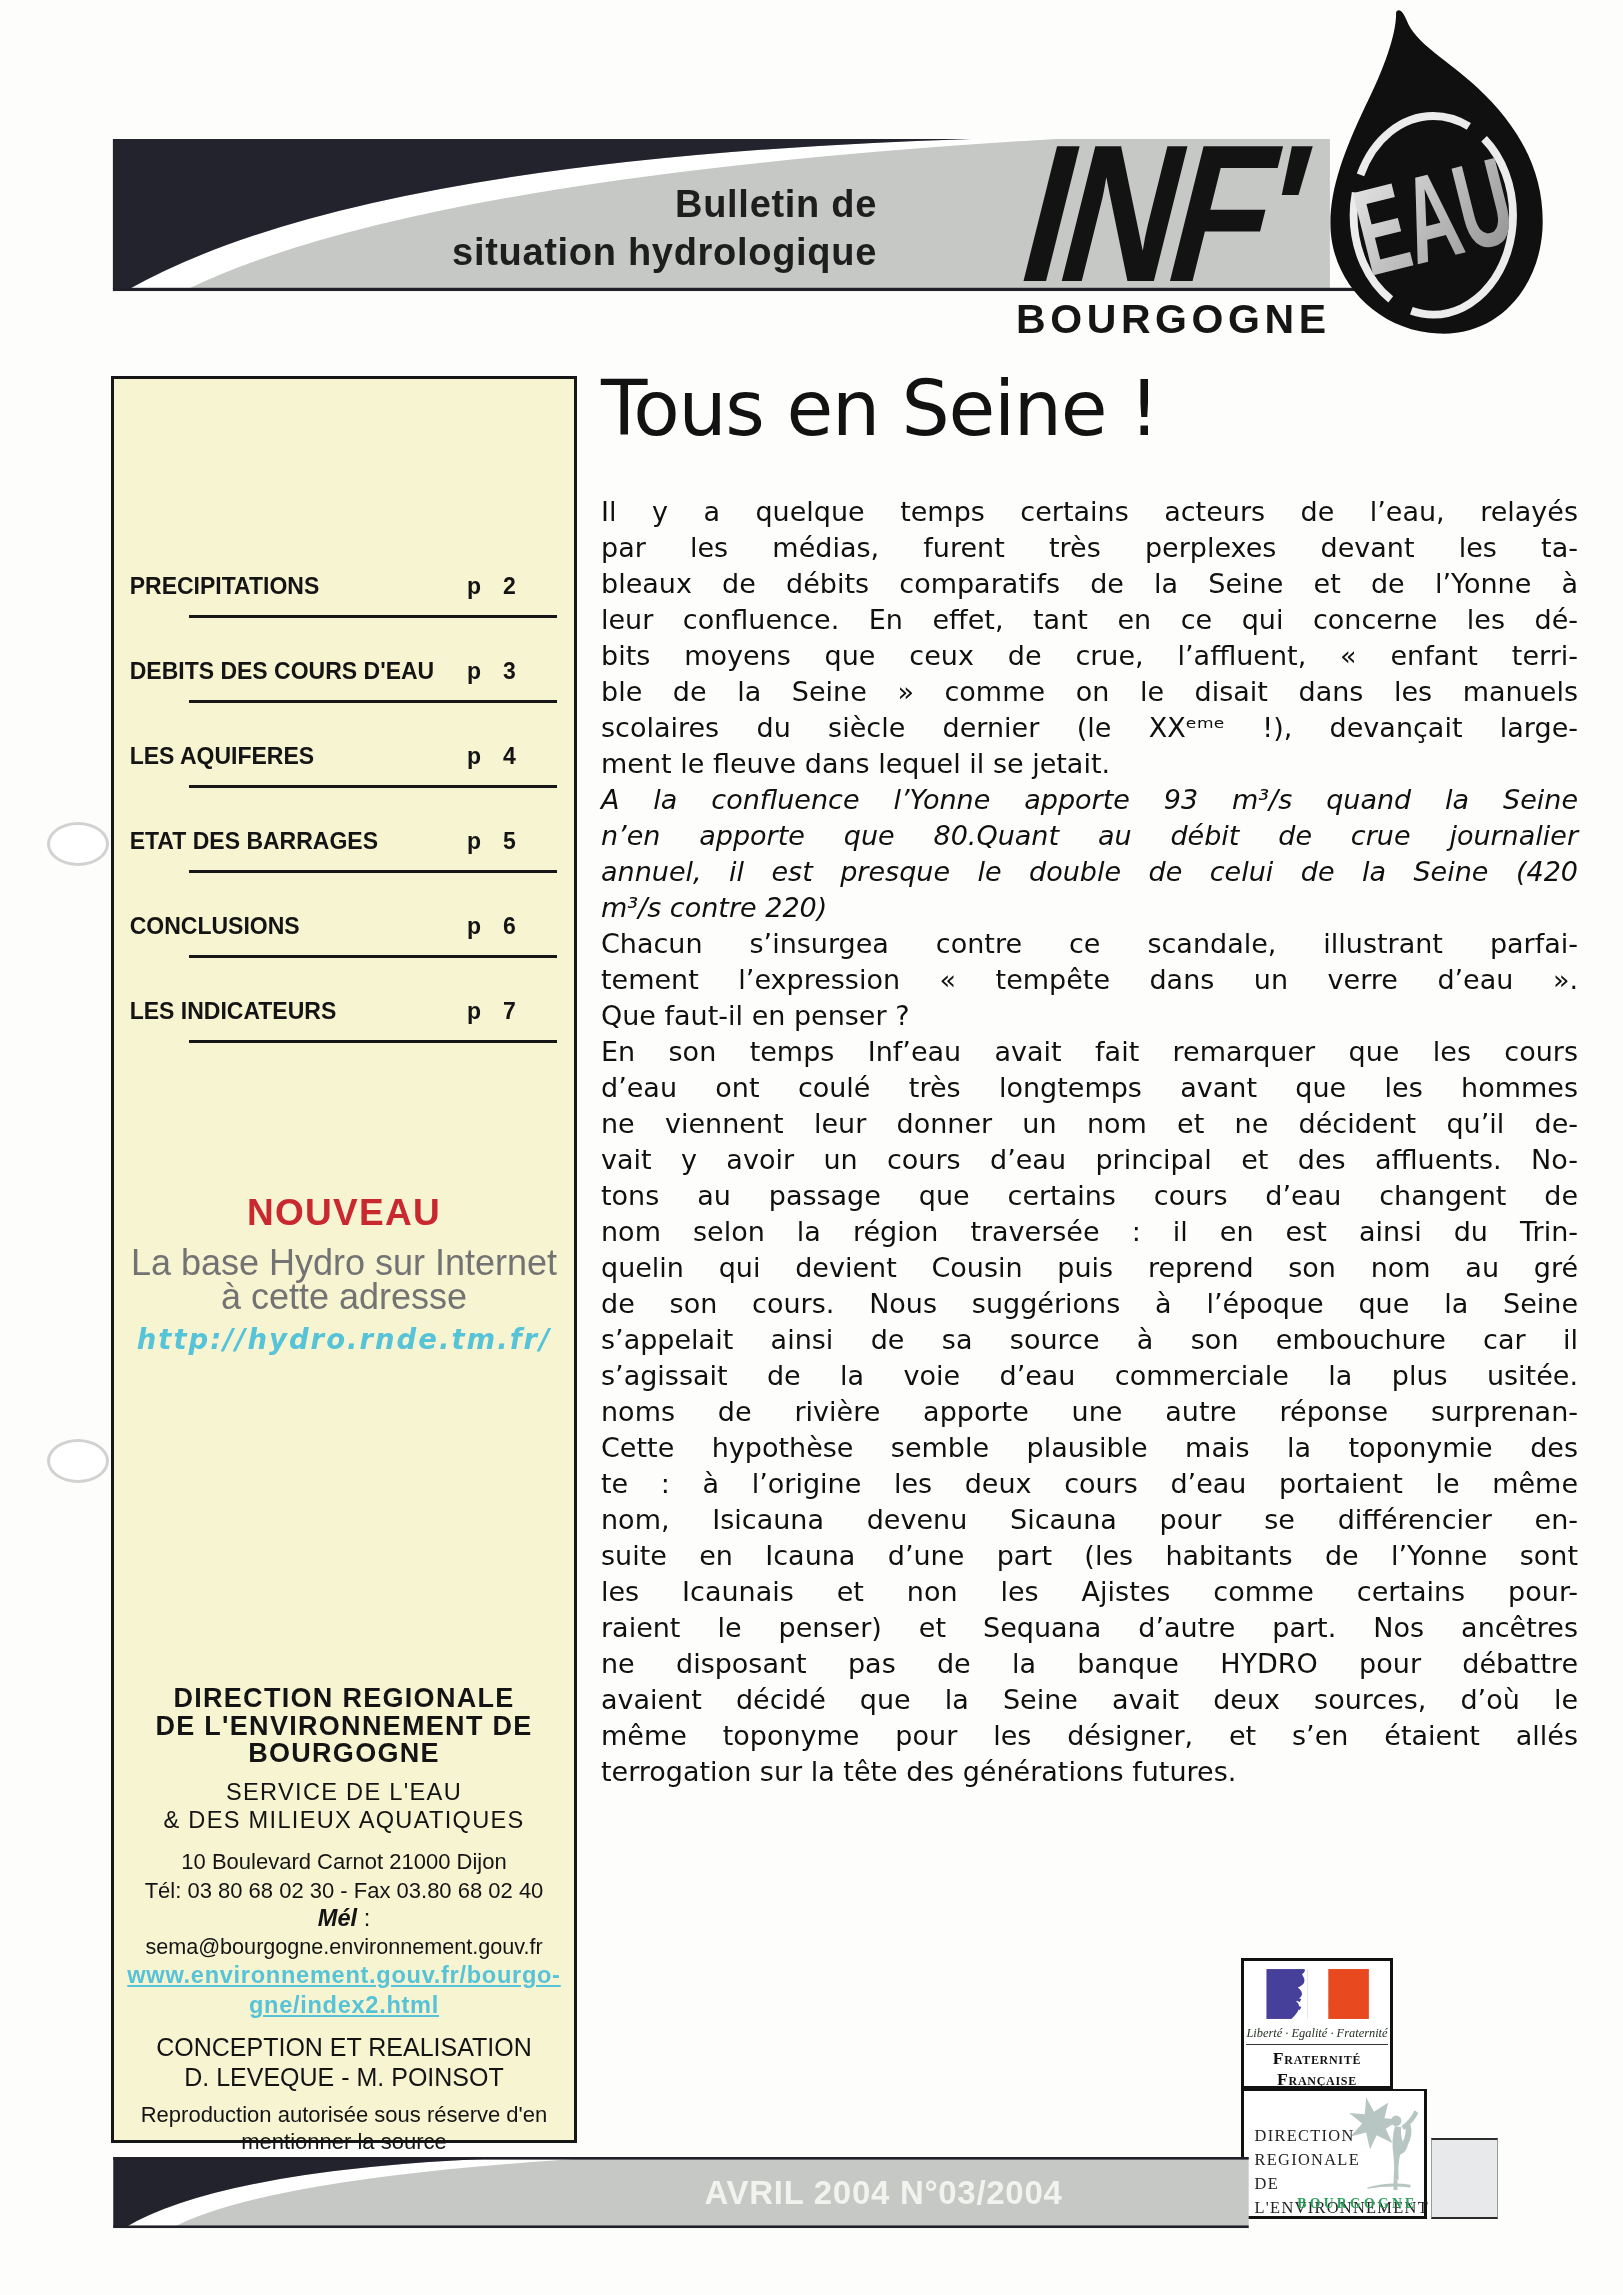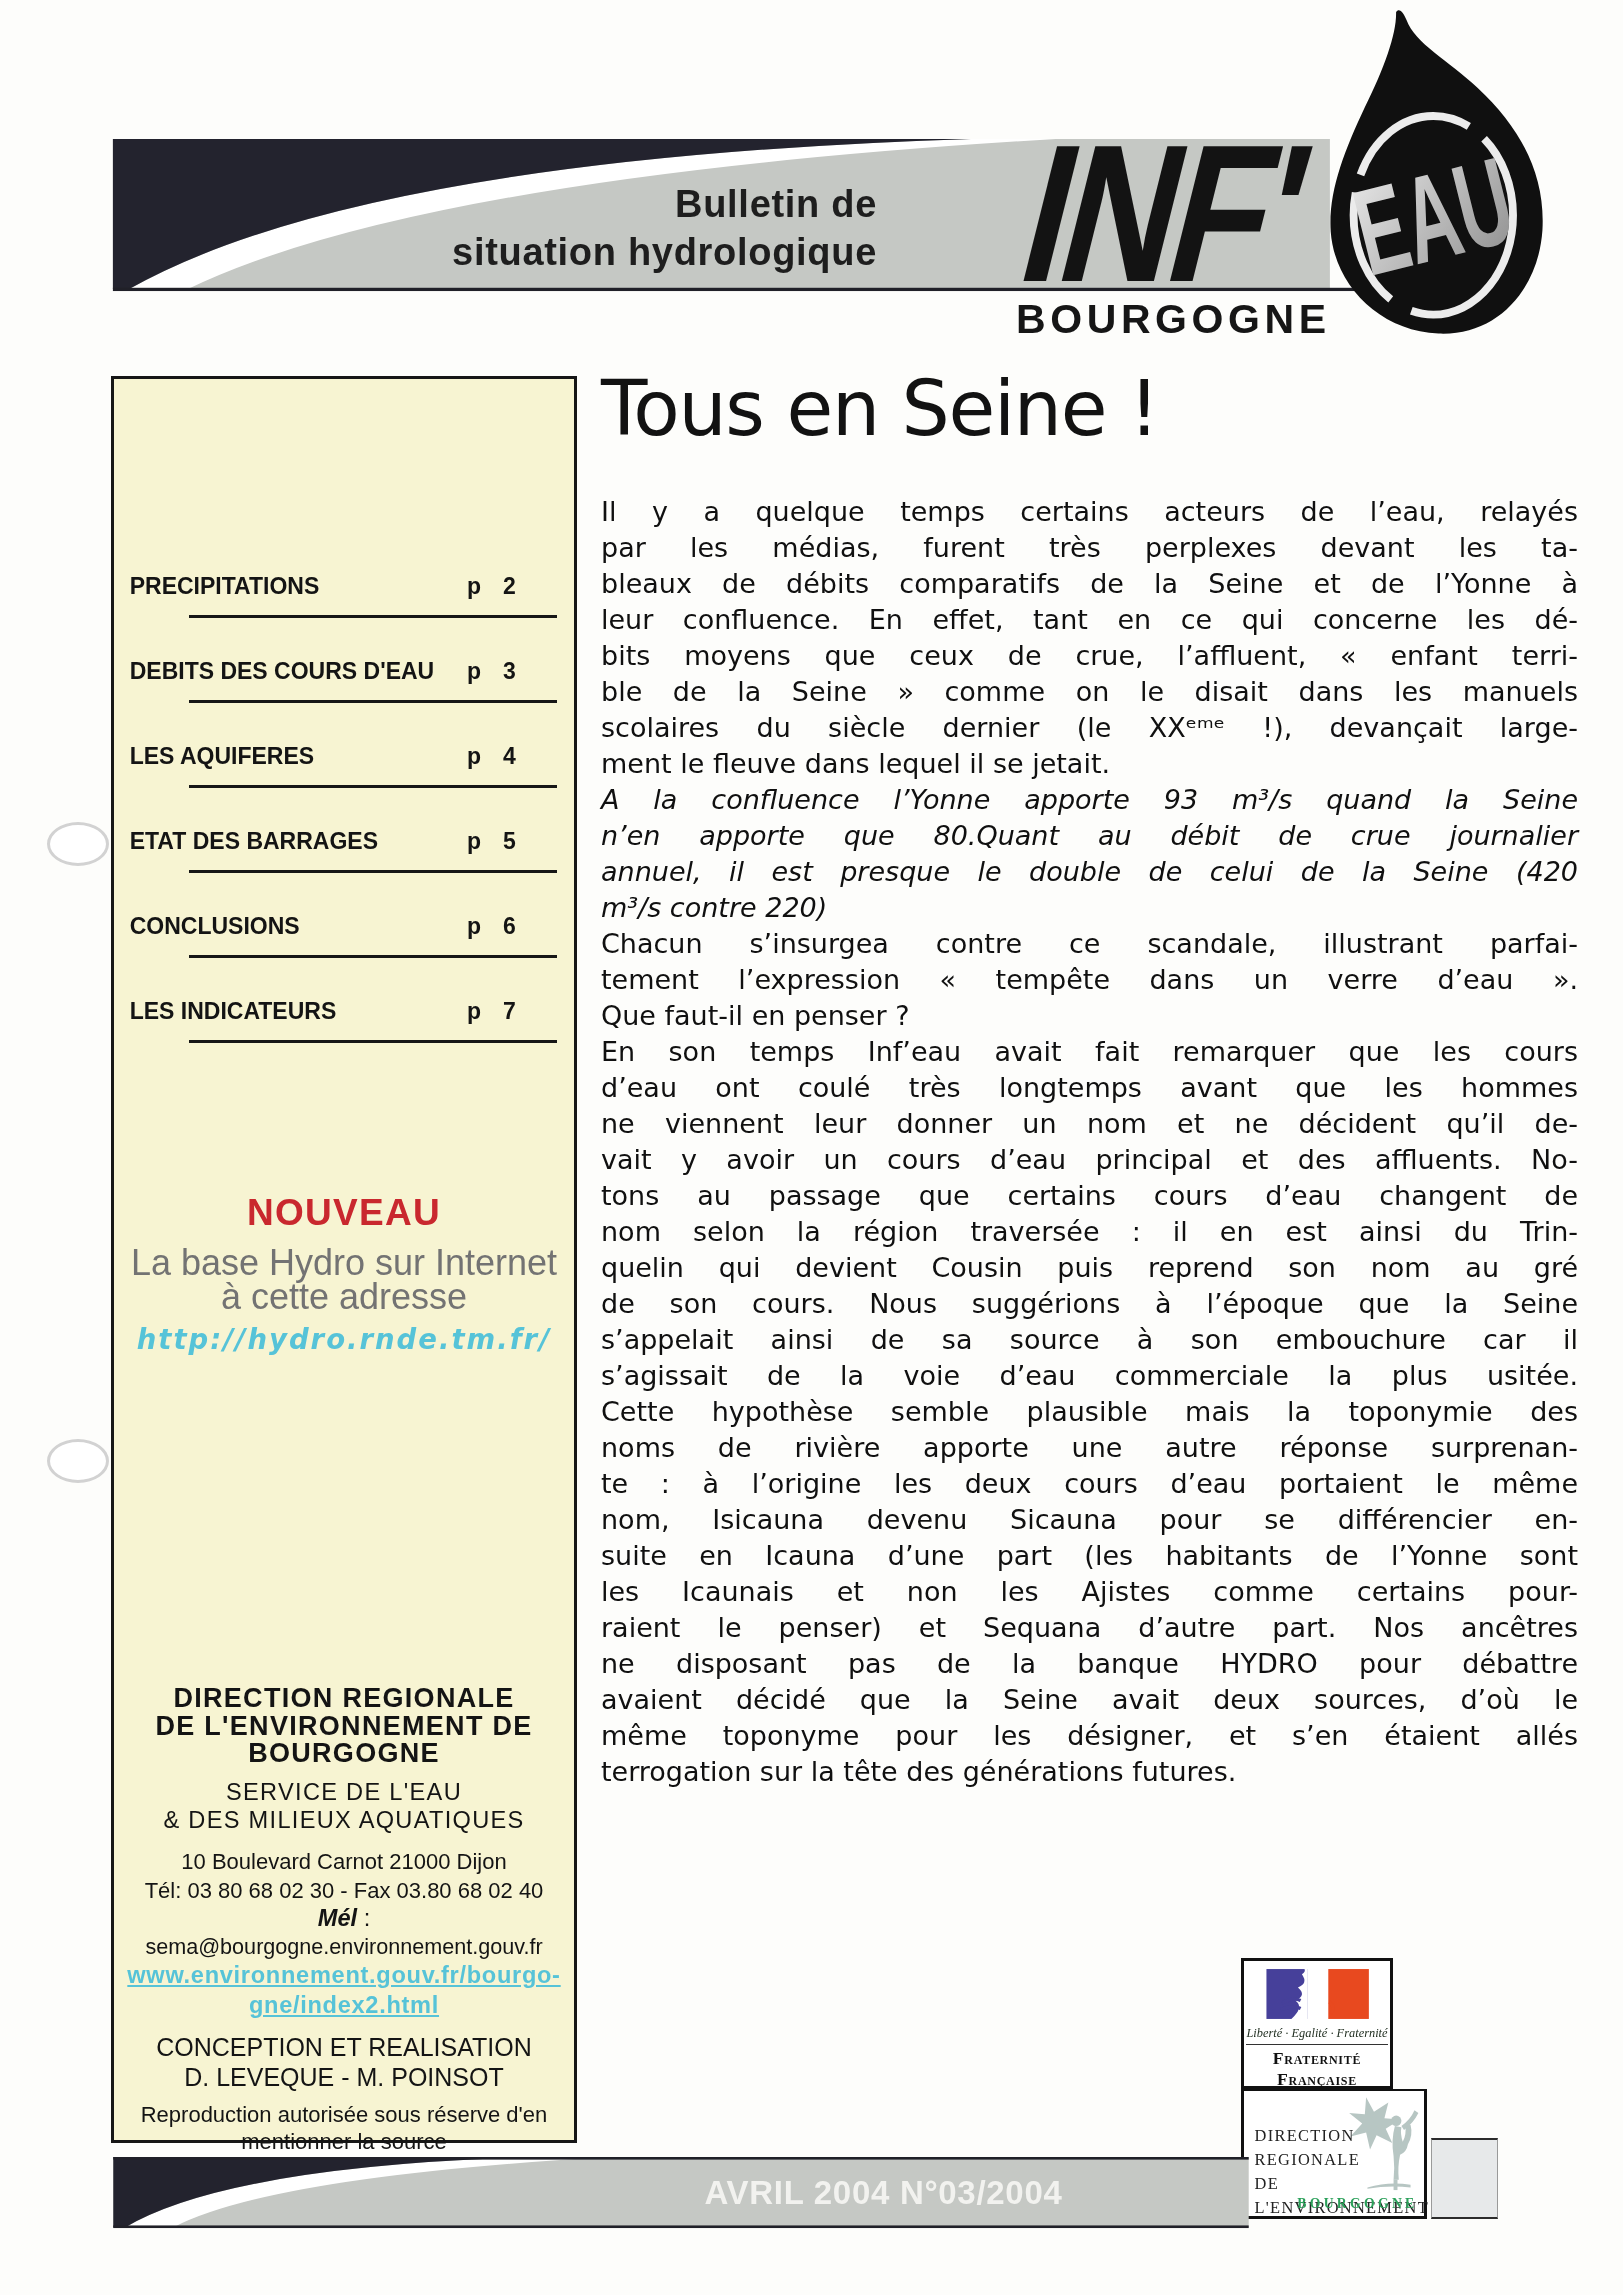--- a/index.html
+++ b/index.html
@@ -215,22 +215,22 @@
         <div class="aline">En son temps Inf’eau avait fait remarquer que les cours</div>
         <div class="aline">d’eau ont coulé très longtemps avant que les hommes</div>
         <div class="aline">ne viennent leur donner un nom et ne décident qu’il de-</div>
         <div class="aline">vait y avoir un cours d’eau principal et des affluents. No-</div>
         <div class="aline">tons au passage que certains cours d’eau changent de</div>
         <div class="aline">nom selon la région traversée : il en est ainsi du Trin-</div>
         <div class="aline">quelin qui devient Cousin puis reprend son nom au gré</div>
         <div class="aline">de son cours. Nous suggérions à l’époque que la Seine</div>
         <div class="aline">s’appelait ainsi de sa source à son embouchure car il</div>
         <div class="aline">s’agissait de la voie d’eau commerciale la plus usitée.</div>
+        <div class="aline">noms de rivière apporte une autre réponse surprenan-</div>
         <div class="aline">Cette hypothèse semble plausible mais la toponymie des</div>
-        <div class="aline">noms de rivière apporte une autre réponse surprenan-</div>
         <div class="aline">te : à l’origine les deux cours d’eau portaient le même</div>
         <div class="aline">nom, Isicauna devenu Sicauna pour se différencier en-</div>
         <div class="aline">suite en Icauna d’une part (les habitants de l’Yonne sont</div>
         <div class="aline">les Icaunais et non les Ajistes comme certains pour-</div>
         <div class="aline">raient le penser) et Sequana d’autre part. Nos ancêtres</div>
         <div class="aline">ne disposant pas de la banque HYDRO pour débattre</div>
         <div class="aline">avaient décidé que la Seine avait deux sources, d’où le</div>
         <div class="aline">même toponyme pour les désigner, et s’en étaient allés</div>
         <div class="aline last">terrogation sur la tête des générations futures.</div>
       </div>

